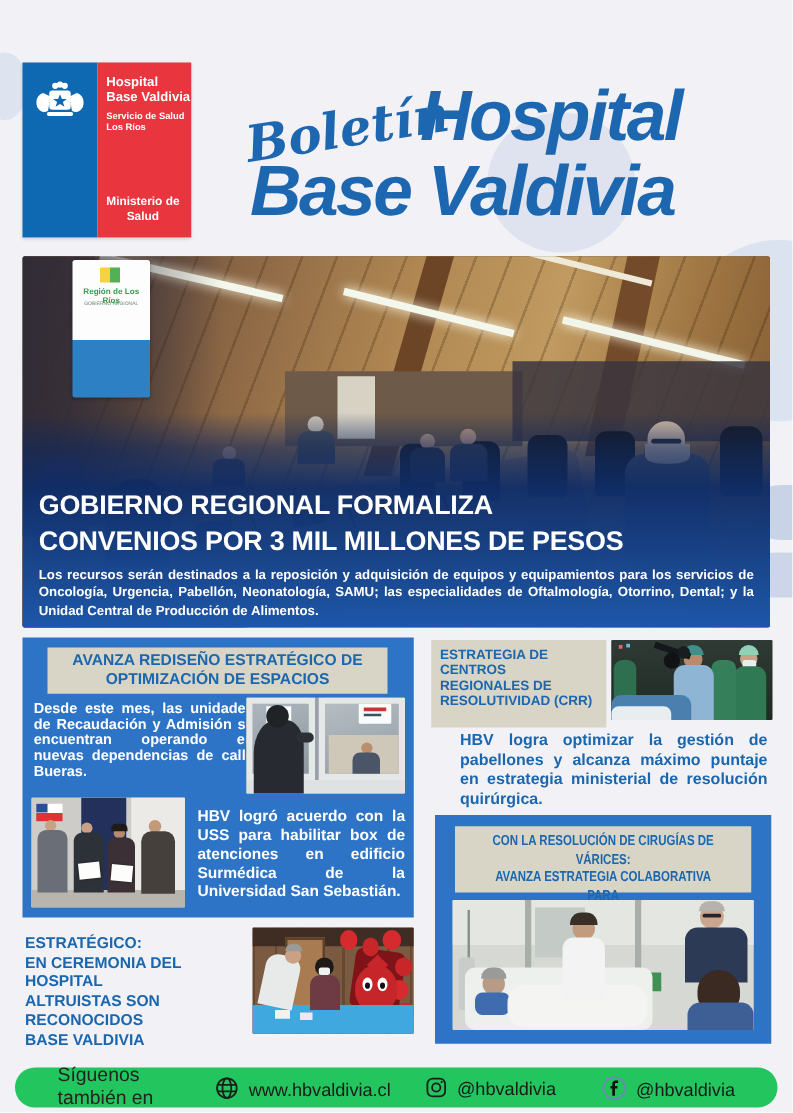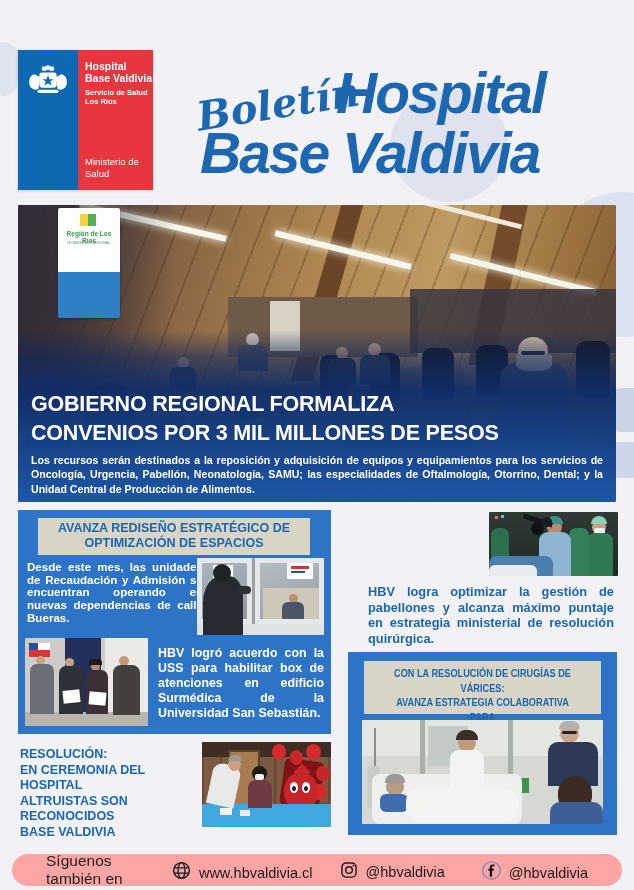--- a/index.html
+++ b/index.html
@@ -16,21 +16,21 @@
   .topbar { position:absolute; left:0; top:0; width:634px; height:35px; background:#0e68b2; z-index:3; }
   .topbar .l { position:absolute; left:30px; top:9px; color:#fff; font-weight:bold; font-size:15px; letter-spacing:.2px; }
   .topbar .r { position:absolute; right:97px; top:9px; color:#fff; font-weight:bold; font-size:15px; }
 
   
   .logo { position:absolute; left:18px; top:50px; width:135px; height:140px; display:flex; z-index:2; box-shadow:0 1px 3px rgba(0,0,0,.15); }
   .logo-blue { width:60px; height:100%; background:#0e68b2; display:flex; justify-content:center; padding-top:12px; }
   .logo-red { width:75px; height:100%; background:#e8353e; position:relative; color:#fff; }
   .logo-red .t1 { position:absolute; left:7px; top:10px; font-weight:bold; font-size:10.5px; line-height:1.15; }
   .logo-red .t2 { position:absolute; left:7px; top:38px; font-weight:bold; font-size:7.5px; line-height:1.25; }
-  .logo-red .t3 { position:absolute; left:7px; bottom:10px; font-weight:normal; font-size:9.5px; line-height:1.25; }
+  .logo-red .t3 { position:absolute; left:7px; bottom:10px; font-weight:bold; font-size:9.5px; line-height:1.25;text-align:center; }
 
   
   .mh-script { position:absolute; left:196px; top:80px; font-family:"DejaVu Serif", serif; font-style:italic; font-weight:bold; font-size:40px; color:#1c67b0; transform:rotate(-9deg); z-index:2; }
   .mh-1 { position:absolute; left:336px; top:60px; font-size:57px; font-weight:bold; font-style:italic; letter-spacing:-2px; color:#1c67b0; z-index:2; }
   .mh-2 { position:absolute; left:200px; top:120px; font-size:57px; font-weight:bold; font-style:italic; letter-spacing:-2px; color:#1c67b0; z-index:2; }
 
   
   .hero { position:absolute; left:18px; top:205px; width:598px; height:297px; overflow:hidden; z-index:2; background:#6b4a2e; border-radius:2px; }
   .hero-overlay { position:absolute; left:0; bottom:0; width:100%; height:172px;
     background:linear-gradient(180deg, rgba(16,40,92,0) 0px, rgba(16,40,92,.62) 28px, rgba(15,45,104,.95) 60px, #1d57a9 100%); }
@@ -54,21 +54,21 @@
 
   
   .varices { left:348px; top:652px; width:269px; height:183px; }
   .varices .hdr { position:absolute; left:12px; top:9px; width:245px; height:53px; font-size:11.5px; line-height:14.6px; padding:5px 0; white-space:pre-line; transform:scaleX(.8); transform-origin:50% 0; }
   .varices .hdr-bg { position:absolute; left:16px; top:9px; width:237px; height:53px; background:#d8d4c6; }
 
   
   .efem { position:absolute; left:20px; top:747px; width:182px; color:#1b67af; font-weight:bold; font-size:12.5px; line-height:15.5px; z-index:2; }
 
   
-  .footer { position:absolute; left:12px; top:854px; width:610px; height:32px; background:#fca5a5; border-radius:17px; display:flex; align-items:center; padding:0 34px; z-index:2; }
+  .footer { position:absolute; left:12px; top:854px; width:610px; height:32px; background:#22c55e; border-radius:17px; display:flex; align-items:center; padding:0 34px; z-index:2; }
   .footer .lbl { font-size:15.5px; color:#222; }
   .footer .grp { display:flex; align-items:flex-end; gap:7px; }
   .footer .lnk { font-size:14.5px; color:#1a1a1a; }
   .g1 { margin-left:28px; } .g2 { margin-left:26px; } .g3 { margin-left:36px; }
 
   
   .ph { position:absolute; overflow:hidden; border-radius:1px; background:#999; }
 </style>
 </head>
 <body>
@@ -211,20 +211,24 @@
       <div class="s" style="left:61px; top:32px; width:22px; height:44px; background:#3a3036; border-radius:7px 7px 0 0;"></div>
       <div class="s" style="left:94px; top:18px; width:10px; height:10px; background:#c29a7a; border-radius:50%;"></div>
       <div class="s" style="left:88px; top:27px; width:27px; height:50px; background:#45403c; border-radius:8px 8px 0 0;"></div>
       <div class="s" style="left:38px; top:52px; width:17px; height:13px; background:#fdfdfc; transform:rotate(-6deg); box-shadow:0 0 2px rgba(0,0,0,.4);"></div>
       <div class="s" style="left:64px; top:54px; width:17px; height:13px; background:#fdfdfc; transform:rotate(5deg); box-shadow:0 0 2px rgba(0,0,0,.4);"></div>
     </div>
 
     <div class="p2">HBV logró acuerdo con la USS para habilitar box de atenciones en edificio Surmédica de la Universidad San Sebastián.</div>
   </div>
 
+  <div class="crr-hdr beige">ESTRATEGIA DE
+CENTROS
+REGIONALES DE
+RESOLUTIVIDAD (CRR)</div>
   <div class="ph" style="left:489px; top:512px; width:129px; height:64px; background:linear-gradient(#2e3a33,#1f2a24); z-index:2;">
     <div class="s" style="left:6px; top:4px; width:3px; height:3px; background:#d66;"></div>
     <div class="s" style="left:12px; top:3px; width:3px; height:3px; background:#6bd;"></div>
     <div class="s" style="left:103px; top:8px; width:14px; height:14px; background:#c9a184; border-radius:50%;"></div>
     <div class="s" style="left:102px; top:4px; width:16px; height:8px; background:#8fd0b8; border-radius:8px 8px 0 0;"></div>
     <div class="s" style="left:105px; top:16px; width:11px; height:6px; background:#e8f0ee; border-radius:2px;"></div>
     <div class="s" style="left:98px; top:21px; width:26px; height:43px; background:#2f7a55; border-radius:8px 8px 0 0;"></div>
     <div class="s" style="left:80px; top:16px; width:20px; height:48px; background:#357f5a; border-radius:7px 7px 0 0;"></div>
     <div class="s" style="left:58px; top:8px; width:15px; height:15px; background:#b98b6e; border-radius:50%;"></div>
     <div class="s" style="left:57px; top:4px; width:17px; height:8px; background:#3f8f8a; border-radius:8px 8px 0 0;"></div>
@@ -262,21 +266,21 @@
       <div class="s" style="left:198px; top:4px; width:19px; height:19px; background:#cba68c; border-radius:50%;"></div>
       <div class="s" style="left:197px; top:1px; width:21px; height:8px; background:#b5b2ad; border-radius:8px 8px 0 0;"></div>
       <div class="s" style="left:200px; top:11px; width:15px; height:3px; background:#22262c; border-radius:2px;"></div>
       <div class="s" style="left:186px; top:22px; width:50px; height:44px; background:#2c3a55; border-radius:10px 10px 0 0;"></div>
       <div class="s" style="left:196px; top:56px; width:34px; height:34px; background:#3a2a22; border-radius:50% 50% 40% 40%;"></div>
       <div class="s" style="left:188px; top:82px; width:53px; height:22px; background:#3e5f96; border-radius:10px 10px 0 0;"></div>
     </div>
   </div>
 
   <div class="efem">
-    <div>RESOLUCIÓN:</div>
+    <div>ESTRATÉGICO:</div>
     <div>EN CEREMONIA DEL HOSPITAL</div>
     <div>ALTRUISTAS SON RECONOCIDOS</div>
     <div>BASE VALDIVIA</div>
   </div>
   <div class="ph" style="left:202px; top:742px; width:129px; height:85px; background:#7a5a40; z-index:2;">
     <div class="s" style="inset:0; background:repeating-linear-gradient(90deg, rgba(40,22,8,.25) 0 2px, transparent 2px 18px);"></div>
     <div class="s" style="left:0; top:0; width:129px; height:15px; background:#3f2d24;"></div>
     <div class="s" style="left:26px; top:8px; width:32px; height:58px; background:#a87c50; border:2px solid #5c4228;"></div>
     <div class="s" style="left:80px; top:18px; width:40px; height:48px; background:#7e1418; transform:rotate(8deg); border-radius:6px;"></div>
     <div class="s" style="left:70px; top:2px; width:14px; height:16px; background:#d62b2e; border-radius:50%;"></div>

